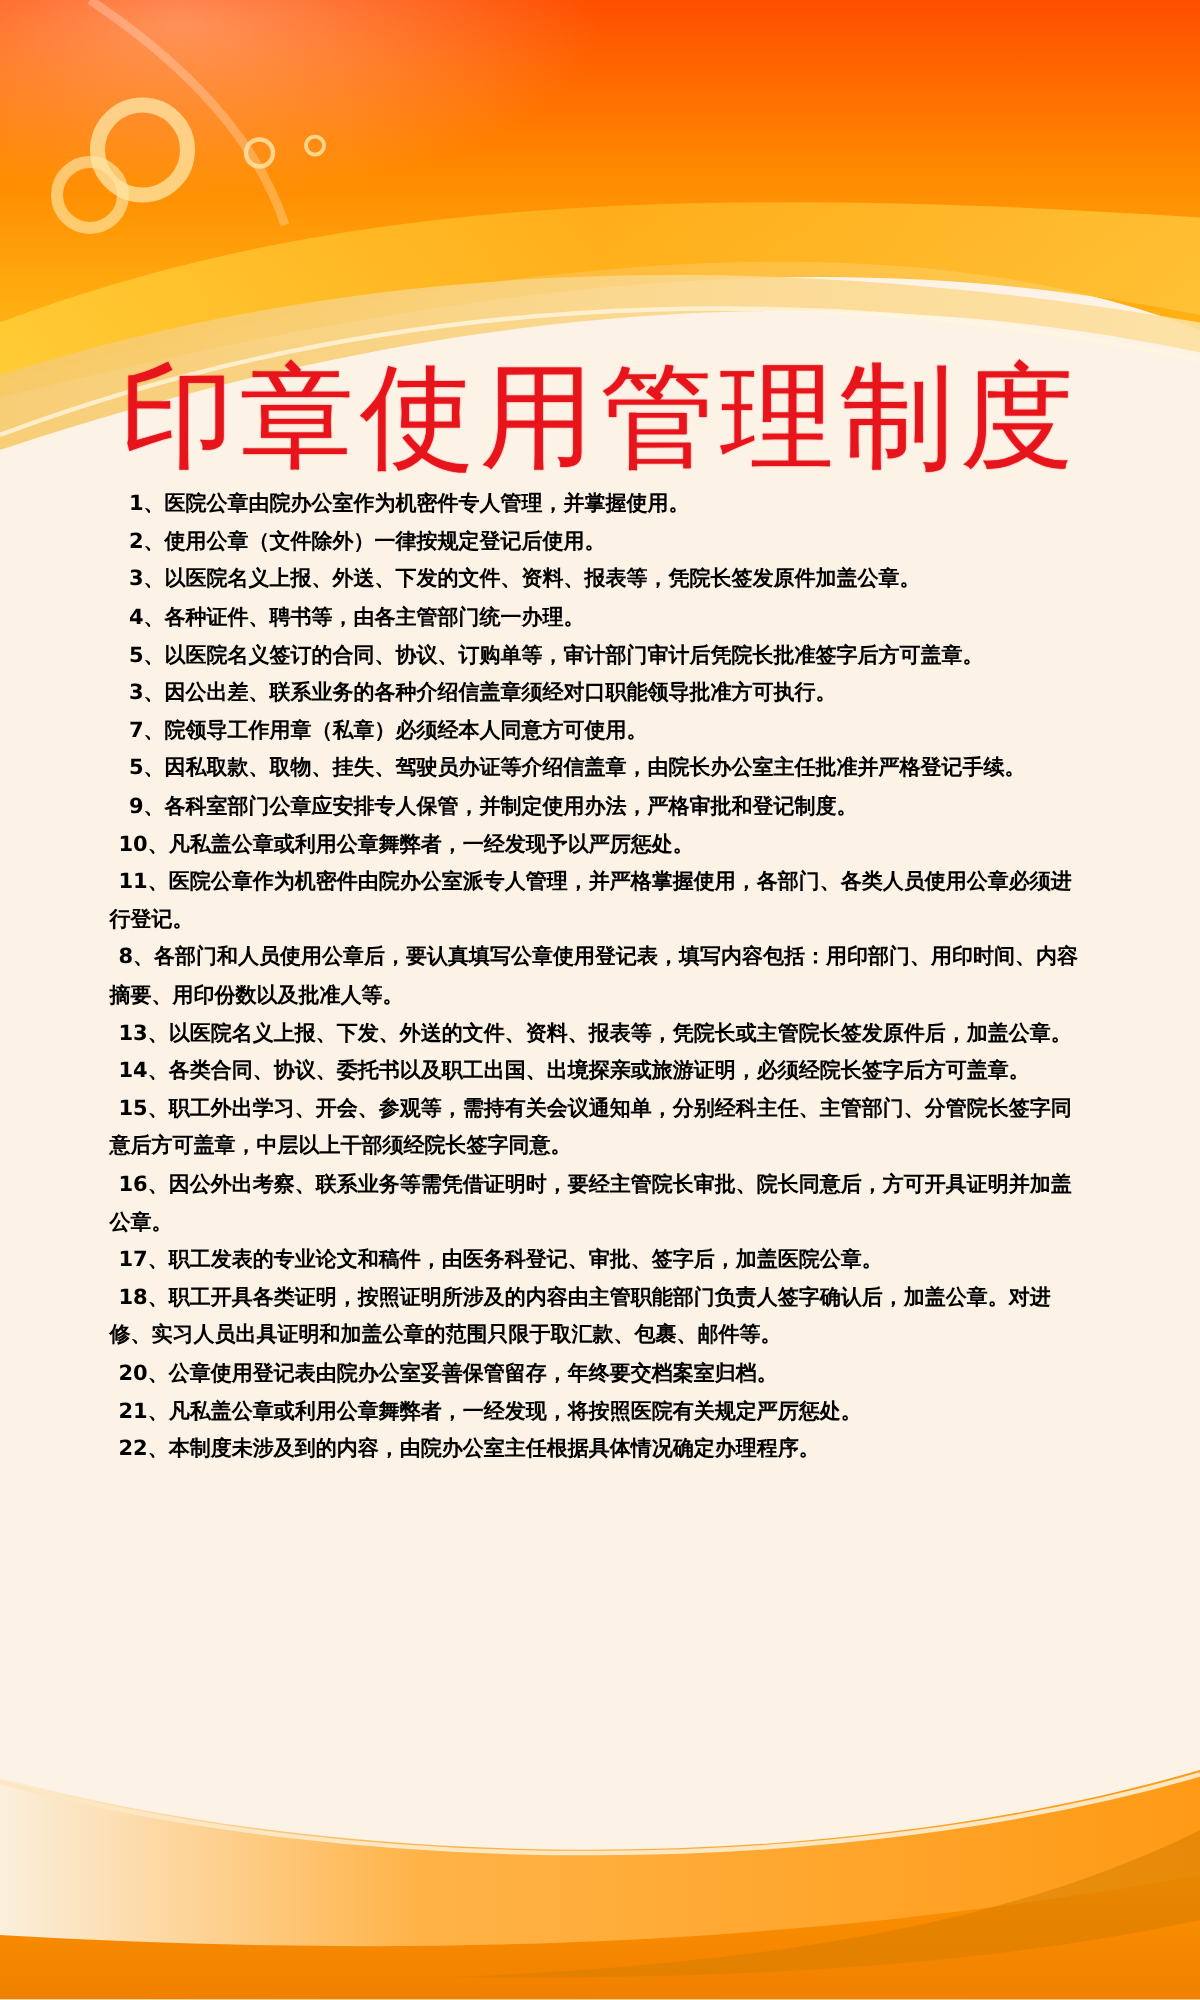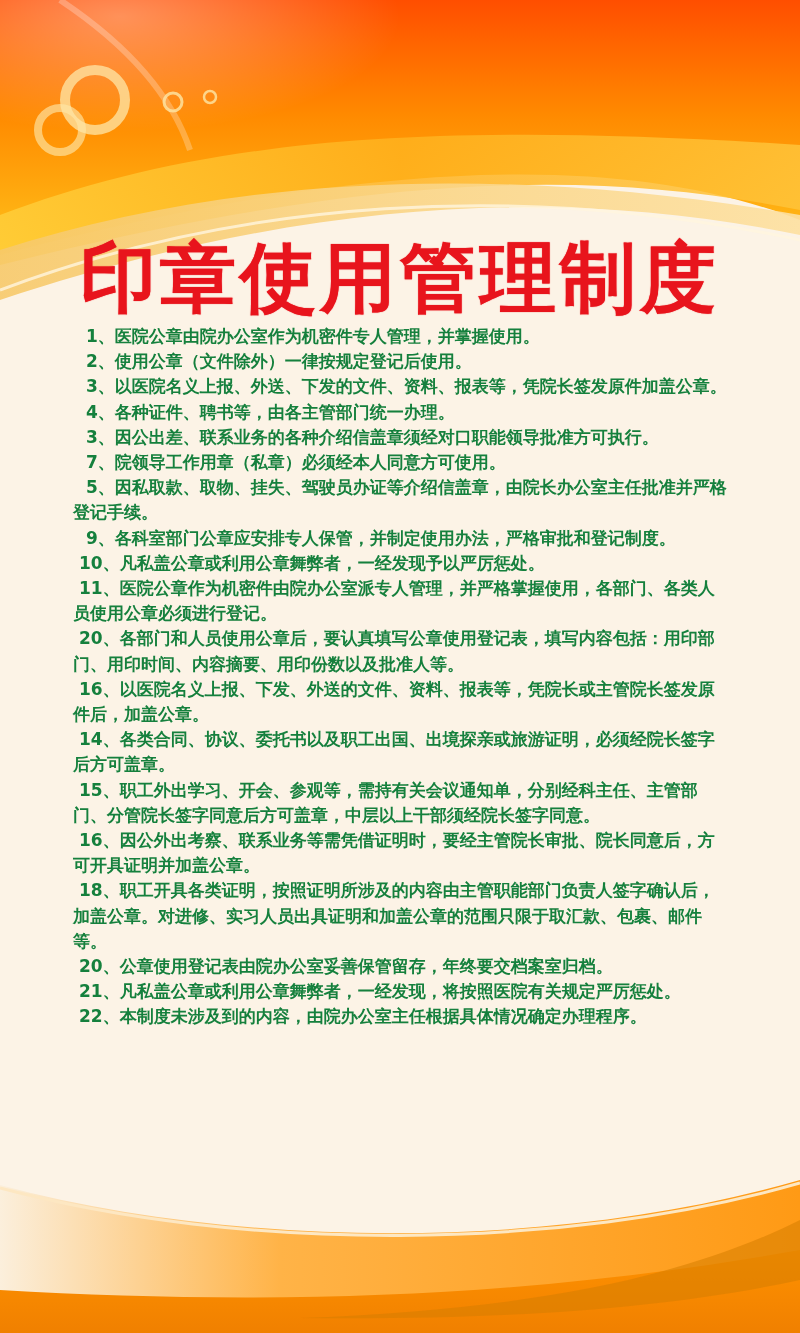--- a/index.html
+++ b/index.html
@@ -4,27 +4,27 @@
 <style>
   html, body { margin: 0; padding: 0; }
   body {
     width: 800px; height: 1333px; position: relative; overflow: hidden;
     font-family: "DejaVu Sans", sans-serif;
     background: #fcf3e6;
   }
   .bg { position: absolute; left: 0; top: 0; width: 800px; height: 1333px; z-index: 0; }
   .title {
     position: absolute; left: 0; top: 228px; width: 800px; text-align: center;
-    font-size: 76px; font-weight: bold; color: #e8141c; letter-spacing: 4px;
+    font-size: 76px; font-weight: normal; color: #e8141c; letter-spacing: 4px;
     font-family: "DejaVu Sans", sans-serif; z-index: 2;
     text-shadow: 0 0 1px #e8141c;
   }
   .rules {
     position: absolute; left: 73px; top: 324px; width: 655px; z-index: 2;
-    font-size: 17px; font-weight: bold; color: #15803d; line-height: 25.2px;
+    font-size: 14px; font-weight: bold; color: #000000; line-height: 25.2px;
   }
   .rule { text-indent: 13px; margin: 0; }
   .rule.narrow { text-indent: 6px; }
 </style>
 </head>
 <body>
 
 <svg class="bg" viewBox="0 0 800 1333" xmlns="http://www.w3.org/2000/svg">
   <defs>
     <linearGradient id="topG" x1="0" y1="0" x2="0" y2="1">
@@ -77,28 +77,30 @@
   <circle cx="190" cy="42" r="6" fill="none" stroke="#fde7a8" stroke-width="2.5" opacity="0.8"></circle>
 </svg>
 
 <div class="title">印章使用管理制度</div>
 
 <div class="rules">
   <p class="rule">1、医院公章由院办公室作为机密件专人管理，并掌握使用。</p>
   <p class="rule">2、使用公章（文件除外）一律按规定登记后使用。</p>
   <p class="rule">3、以医院名义上报、外送、下发的文件、资料、报表等，凭院长签发原件加盖公章。</p>
   <p class="rule">4、各种证件、聘书等，由各主管部门统一办理。</p>
+  <p class="rule">5、以医院名义签订的合同、协议、订购单等，审计部门审计后凭院长批准签字后方可盖章。</p>
   <p class="rule">3、因公出差、联系业务的各种介绍信盖章须经对口职能领导批准方可执行。</p>
   <p class="rule">7、院领导工作用章（私章）必须经本人同意方可使用。</p>
   <p class="rule">5、因私取款、取物、挂失、驾驶员办证等介绍信盖章，由院长办公室主任批准并严格登记手续。</p>
   <p class="rule">9、各科室部门公章应安排专人保管，并制定使用办法，严格审批和登记制度。</p>
   <p class="rule narrow">10、凡私盖公章或利用公章舞弊者，一经发现予以严厉惩处。</p>
   <p class="rule narrow">11、医院公章作为机密件由院办公室派专人管理，并严格掌握使用，各部门、各类人员使用公章必须进行登记。</p>
-  <p class="rule narrow">20、各部门和人员使用公章后，要认真填写公章使用登记表，填写内容包括：用印部门、用印时间、内容摘要、用印份数以及批准人等。</p>
-  <p class="rule narrow">16、以医院名义上报、下发、外送的文件、资料、报表等，凭院长或主管院长签发原件后，加盖公章。</p>
+  <p class="rule narrow">8、各部门和人员使用公章后，要认真填写公章使用登记表，填写内容包括：用印部门、用印时间、内容摘要、用印份数以及批准人等。</p>
+  <p class="rule narrow">13、以医院名义上报、下发、外送的文件、资料、报表等，凭院长或主管院长签发原件后，加盖公章。</p>
   <p class="rule narrow">14、各类合同、协议、委托书以及职工出国、出境探亲或旅游证明，必须经院长签字后方可盖章。</p>
   <p class="rule narrow">15、职工外出学习、开会、参观等，需持有关会议通知单，分别经科主任、主管部门、分管院长签字同意后方可盖章，中层以上干部须经院长签字同意。</p>
   <p class="rule narrow">16、因公外出考察、联系业务等需凭借证明时，要经主管院长审批、院长同意后，方可开具证明并加盖公章。</p>
+  <p class="rule narrow">17、职工发表的专业论文和稿件，由医务科登记、审批、签字后，加盖医院公章。</p>
   <p class="rule narrow">18、职工开具各类证明，按照证明所涉及的内容由主管职能部门负责人签字确认后，加盖公章。对进修、实习人员出具证明和加盖公章的范围只限于取汇款、包裹、邮件等。</p>
   <p class="rule narrow">20、公章使用登记表由院办公室妥善保管留存，年终要交档案室归档。</p>
   <p class="rule narrow">21、凡私盖公章或利用公章舞弊者，一经发现，将按照医院有关规定严厉惩处。</p>
   <p class="rule narrow">22、本制度未涉及到的内容，由院办公室主任根据具体情况确定办理程序。</p>
 </div>
 
 </body></html>

